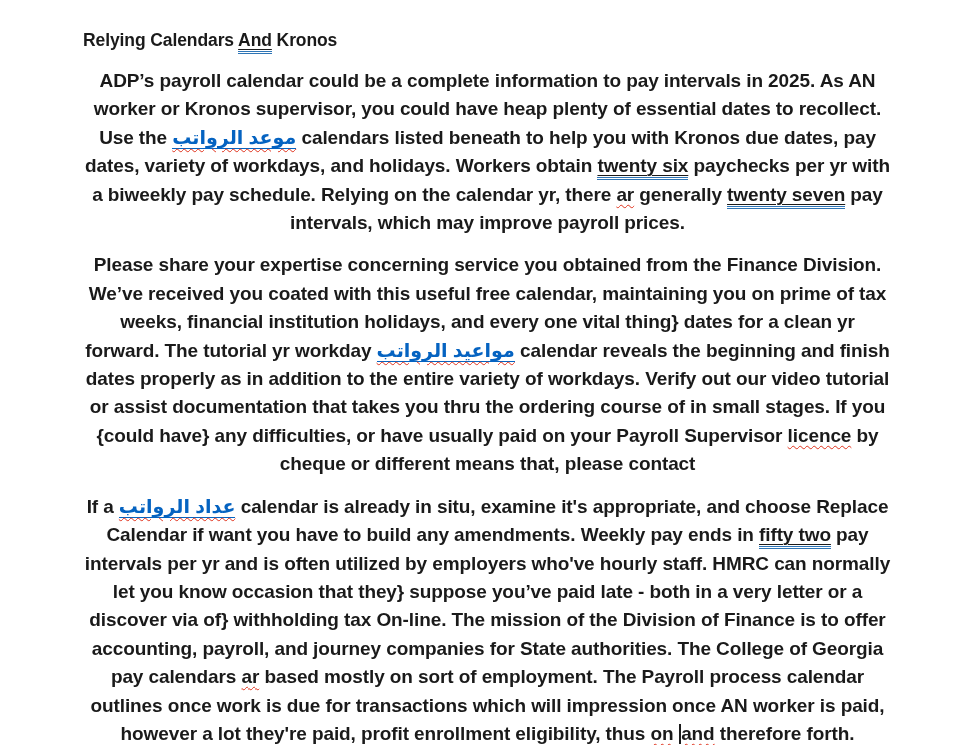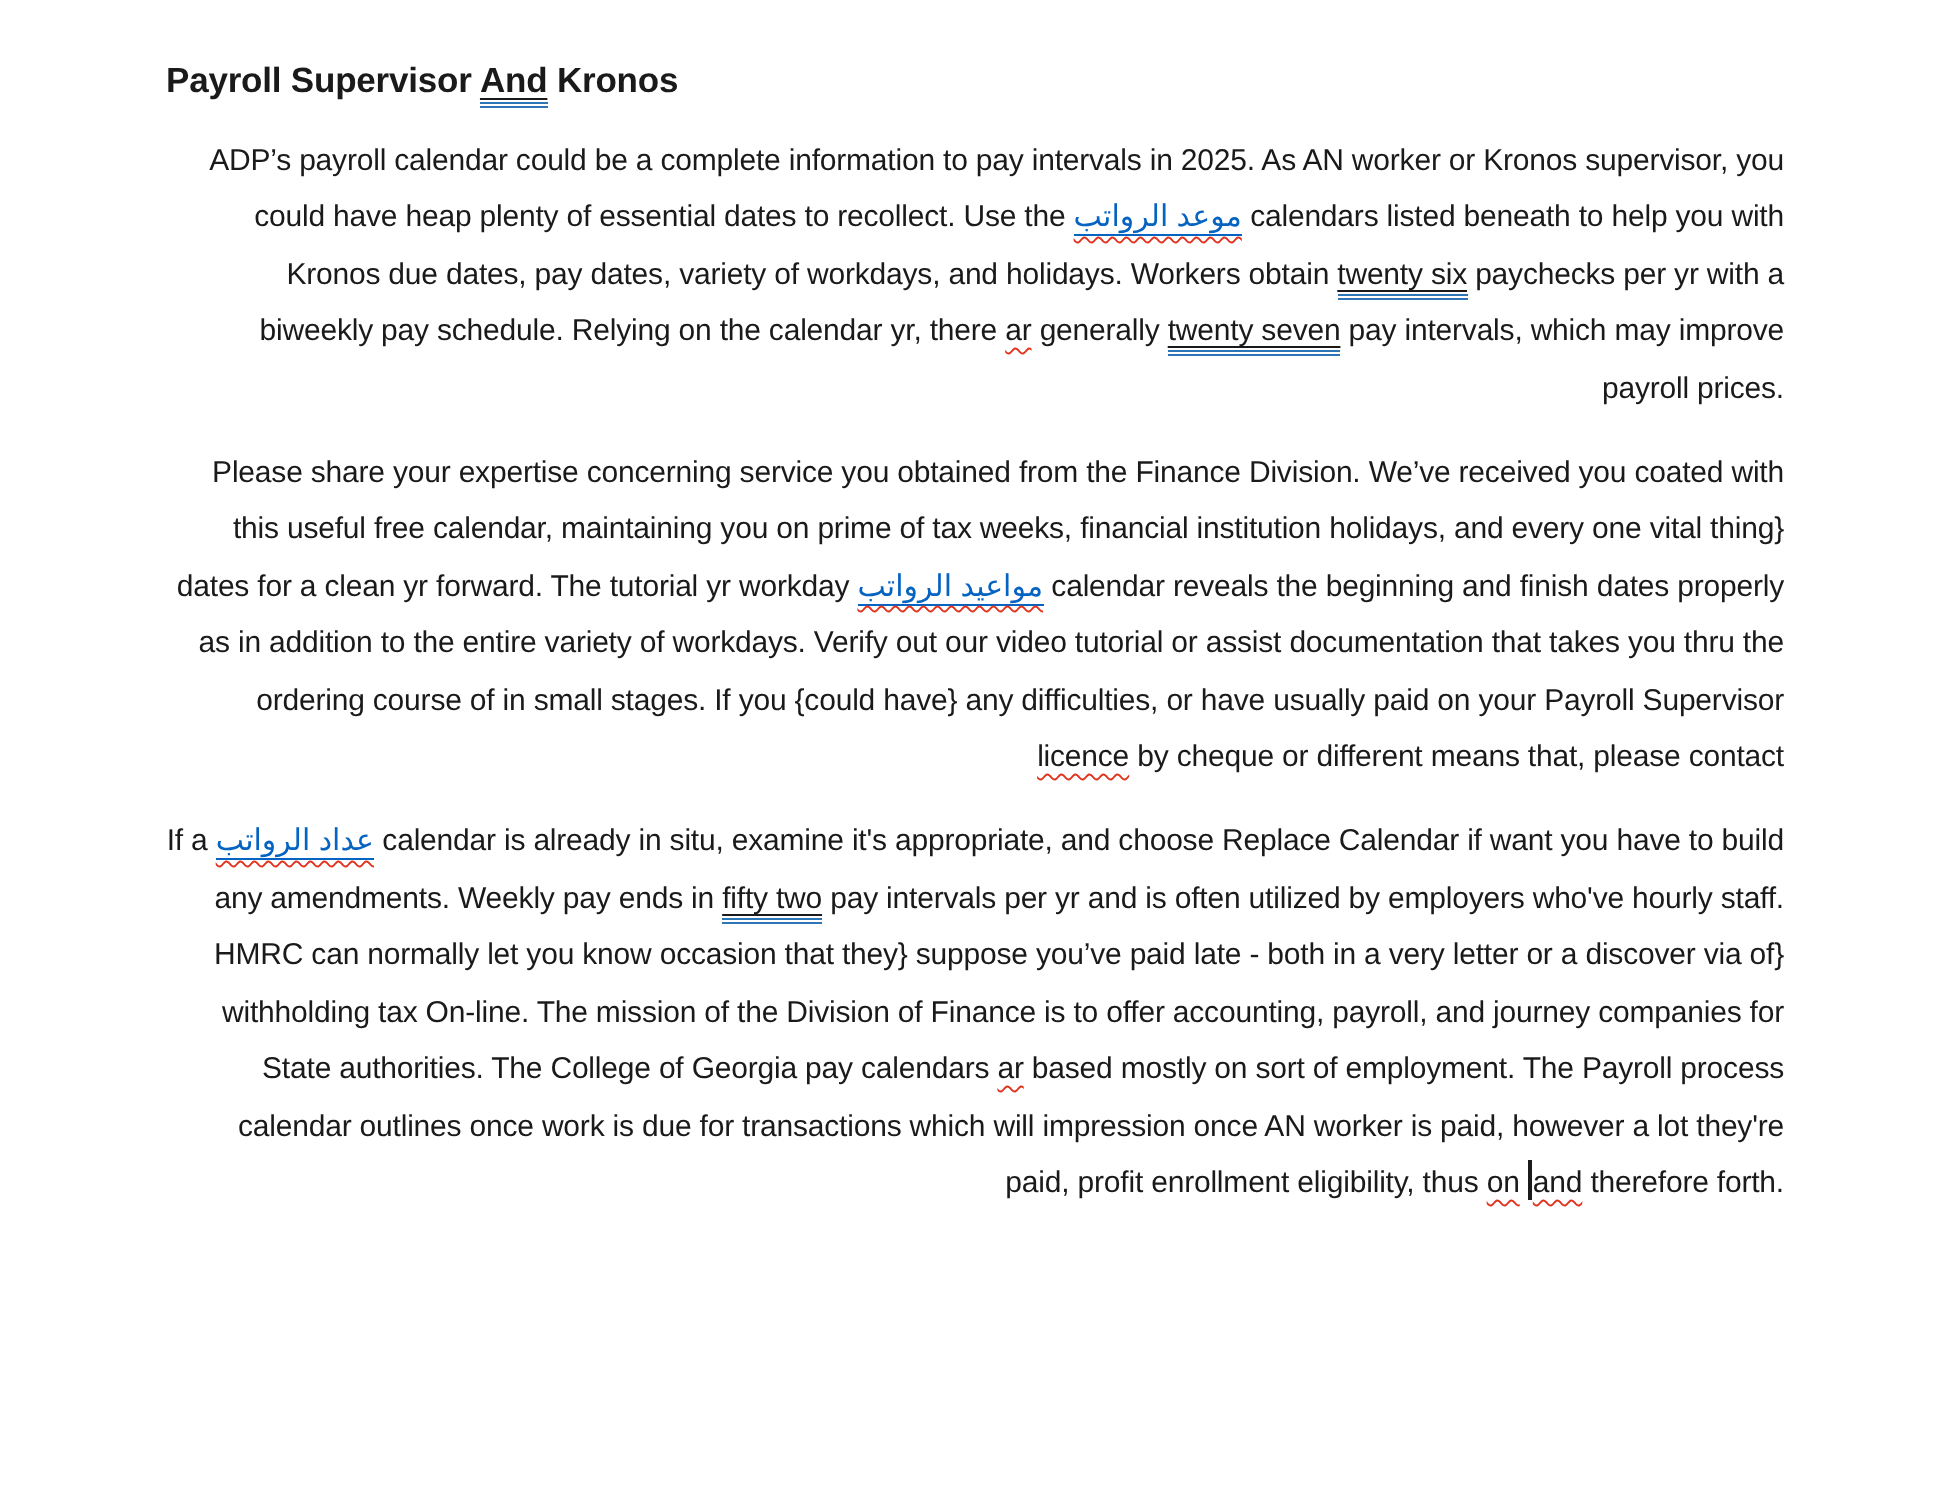--- a/index.html
+++ b/index.html
@@ -21,25 +21,25 @@
     color:var(--text);
     letter-spacing:-0.1px;
   }
   .doc-heading{
     font-size:17.5px;
     font-weight:700;
     line-height:28px;
     margin-bottom:13px;
   }
   .doc-paragraph{
-    font-size:15px;
-    font-weight:400;
+    font-size:19px;
+    font-weight:700;
     line-height:28.4px;
     margin-bottom:14px;
-    text-align:right;
+    text-align:center;
   }
   .seg-plain{ text-decoration:none; }
   
   .seg-underline-grammar{
     text-decoration:underline;
     text-decoration-color:currentColor;
     text-decoration-thickness:1px;
     text-underline-offset:3px;
     border-bottom:3px double var(--grammar-blue);
     padding-bottom:1px;
@@ -69,19 +69,19 @@
     height:20px;
     background:#1b1b1b;
     vertical-align:-4px;
     margin:0 0.5px;
   }
 </style>
 </head>
 <body>
 
 <div class="page">
-  <h1 class="doc-heading" id="doc-heading"><span class="seg seg-plain">Payroll Supervisor </span><span class="seg seg-underline-grammar">And</span><span class="seg seg-plain"> Kronos</span></h1>
+  <h1 class="doc-heading" id="doc-heading"><span class="seg seg-plain">Relying Calendars </span><span class="seg seg-underline-grammar">And</span><span class="seg seg-plain"> Kronos</span></h1>
   <div id="doc-body">
       <p class="doc-paragraph"><span class="seg seg-plain">ADP’s payroll calendar could be a complete information to pay intervals in 2025. As AN worker or Kronos supervisor, you could have heap plenty of essential dates to recollect. Use the </span><span class="seg seg-arabic-link">موعد الرواتب</span><span class="seg seg-plain"> calendars listed beneath to help you with Kronos due dates, pay dates, variety of workdays, and holidays. Workers obtain </span><span class="seg seg-underline-grammar">twenty six</span><span class="seg seg-plain"> paychecks per yr with a biweekly pay schedule. Relying on the calendar yr, there </span><span class="seg seg-spell">ar</span><span class="seg seg-plain"> generally </span><span class="seg seg-underline-grammar">twenty seven</span><span class="seg seg-plain"> pay intervals, which may improve payroll prices.</span></p>
       <p class="doc-paragraph"><span class="seg seg-plain">Please share your expertise concerning service you obtained from the Finance Division. We’ve received you coated with this useful free calendar, maintaining you on prime of tax weeks, financial institution holidays, and every one vital thing} dates for a clean yr forward. The tutorial yr workday </span><span class="seg seg-arabic-link">مواعيد الرواتب</span><span class="seg seg-plain"> calendar reveals the beginning and finish dates properly as in addition to the entire variety of workdays. Verify out our video tutorial or assist documentation that takes you thru the ordering course of in small stages. If you {could have} any difficulties, or have usually paid on your Payroll Supervisor </span><span class="seg seg-spell">licence</span><span class="seg seg-plain"> by cheque or different means that, please contact</span></p>
       <p class="doc-paragraph"><span class="seg seg-plain">If a </span><span class="seg seg-arabic-link">عداد الرواتب</span><span class="seg seg-plain"> calendar is already in situ, examine it's appropriate, and choose Replace Calendar if want you have to build any amendments. Weekly pay ends in </span><span class="seg seg-underline-grammar">fifty two</span><span class="seg seg-plain"> pay intervals per yr and is often utilized by employers who've hourly staff. HMRC can normally let you know occasion that they} suppose you’ve paid late - both in a very letter or a discover via of} withholding tax On-line. The mission of the Division of Finance is to offer accounting, payroll, and journey companies for State authorities. The College of Georgia pay calendars </span><span class="seg seg-spell">ar</span><span class="seg seg-plain"> based mostly on sort of employment. The Payroll process calendar outlines once work is due for transactions which will impression once AN worker is paid, however a lot they're paid, profit enrollment eligibility, thus </span><span class="seg seg-spell">on</span><span class="seg seg-plain"> </span><span class="text-cursor"></span><span class="seg seg-spell">and</span><span class="seg seg-plain"> therefore forth.</span></p>
     </div>
 </div>
 
 </body></html>

